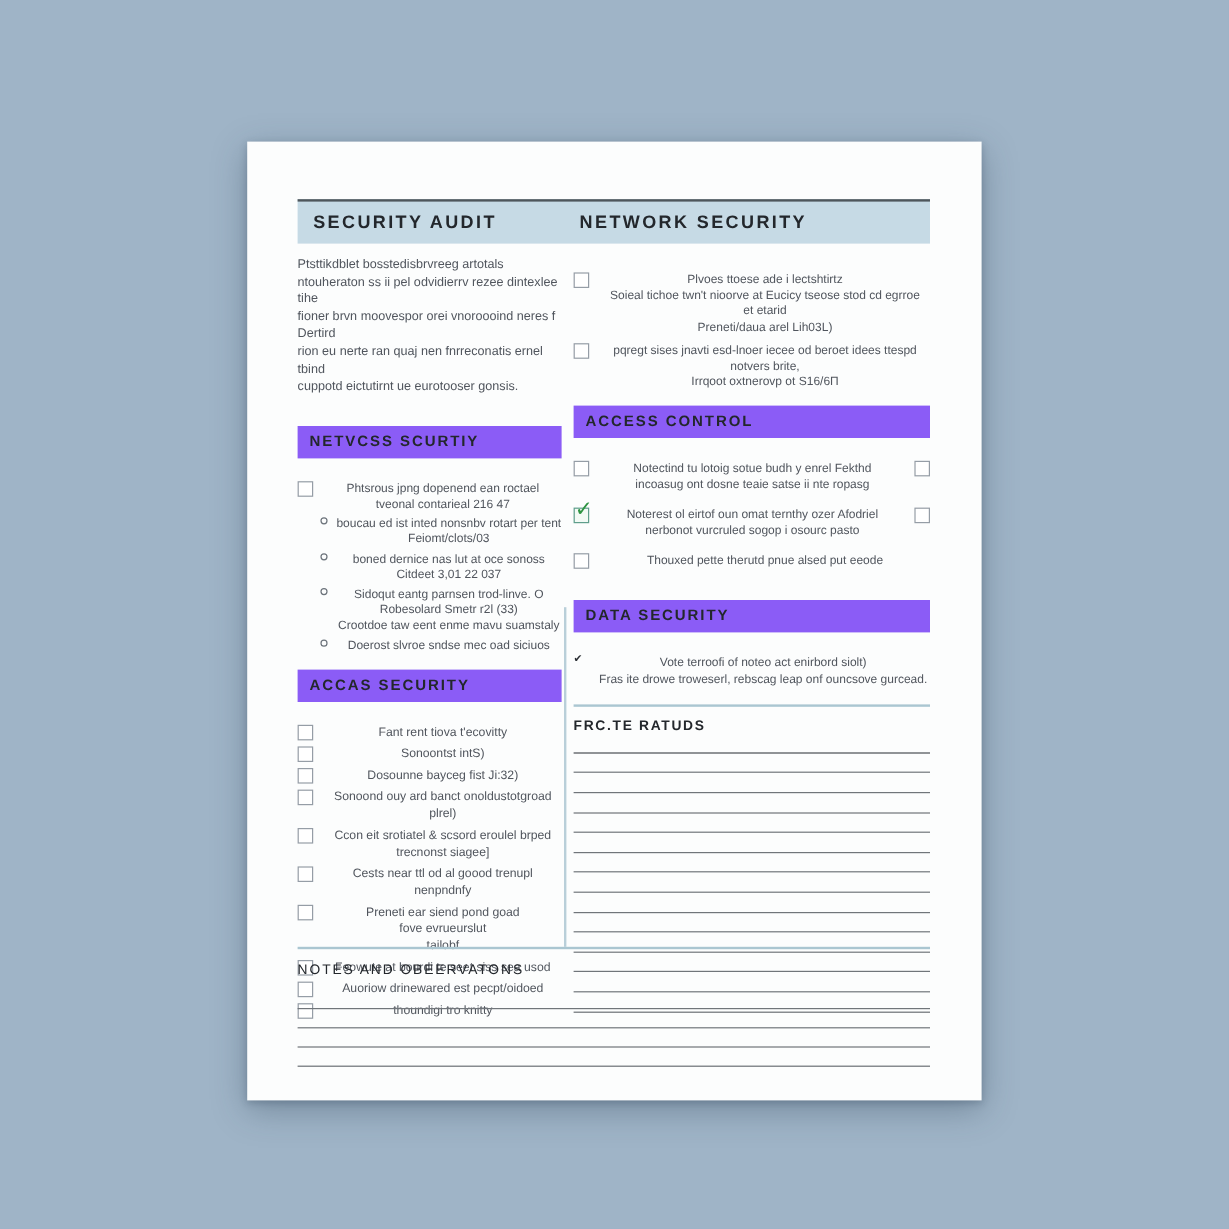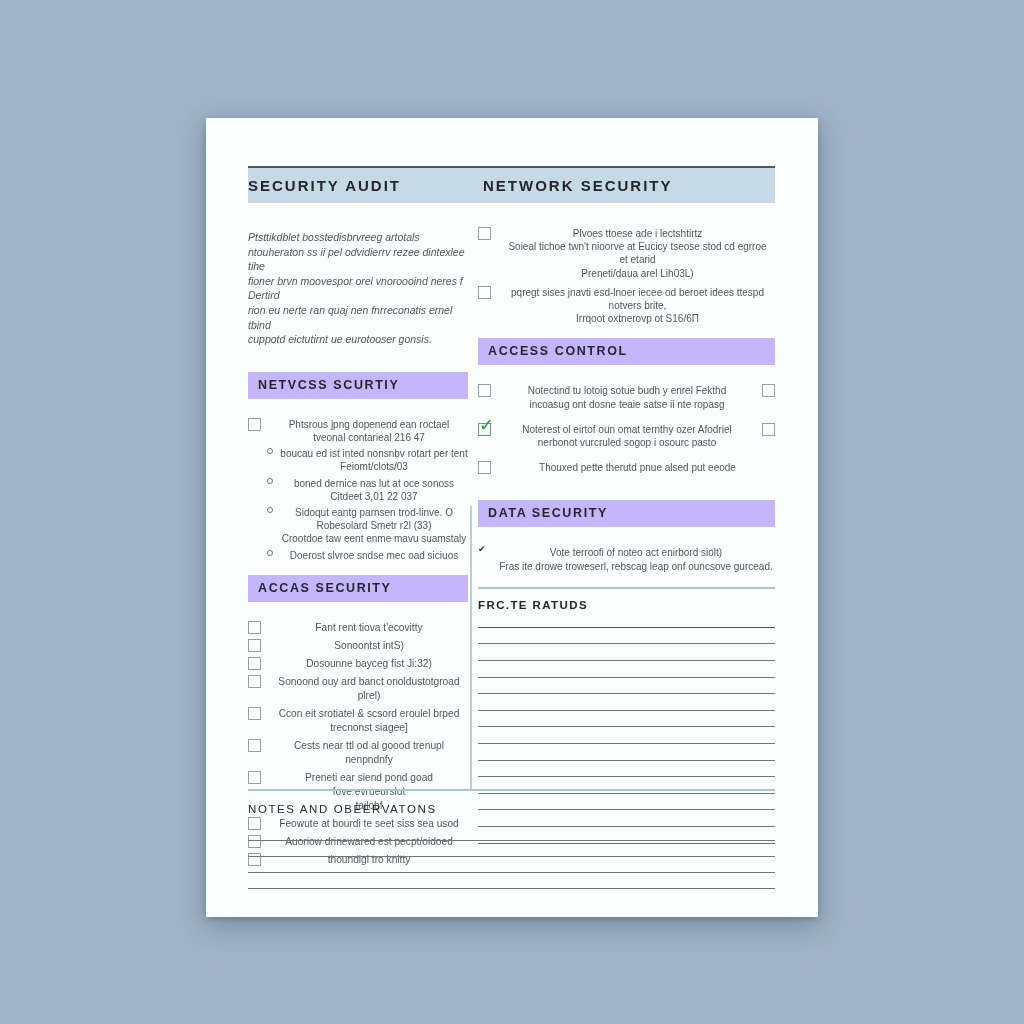--- a/index.html
+++ b/index.html
@@ -16,33 +16,32 @@
   }
   
   .topbar{
     position:absolute;left:42px;top:48px;width:527px;height:37px;
     background:#c6dae5;border-top:2px solid #4e565b;box-sizing:border-box;
   }
   .topbar .ttl{
     position:absolute;top:9px;
     font-size:15px;font-weight:700;letter-spacing:2px;color:#23272c;
   }
-  .ttl-left{left:0;}
+  .ttl-left{left:13px;}
   .ttl-right{left:235px;}
   
   .cols{position:absolute;left:42px;top:90px;width:527px;display:flex;}
   .col-l{width:220px;flex:0 0 auto;}
   .col-r{width:297px;margin-left:10px;flex:0 0 auto;}
   .intro{
-    margin-top:22px;font-size:10.5px;line-height:14.6px;color:#50555d;
+    margin-top:5px;font-size:10.5px;line-height:14.6px;color:#50555d;
     white-space:pre-line;
-    font-style:italic;
   }
   .band{
-    background:#c4b5fd;height:27px;line-height:27px;
+    background:#8b5cf6;height:27px;line-height:27px;
     font-size:12.5px;font-weight:700;letter-spacing:1.6px;color:#23272c;
     padding-left:10px;box-sizing:border-box;
   }
   .band.b1{margin-top:25px;}
   .band.accas{margin-top:13px;}
   .band.data{margin-top:26px;}
   .band.access{margin-top:13px;}
   
   .list{margin-top:19px;text-align:center;}
   .row{display:flex;align-items:flex-start;margin-bottom:3px;}

